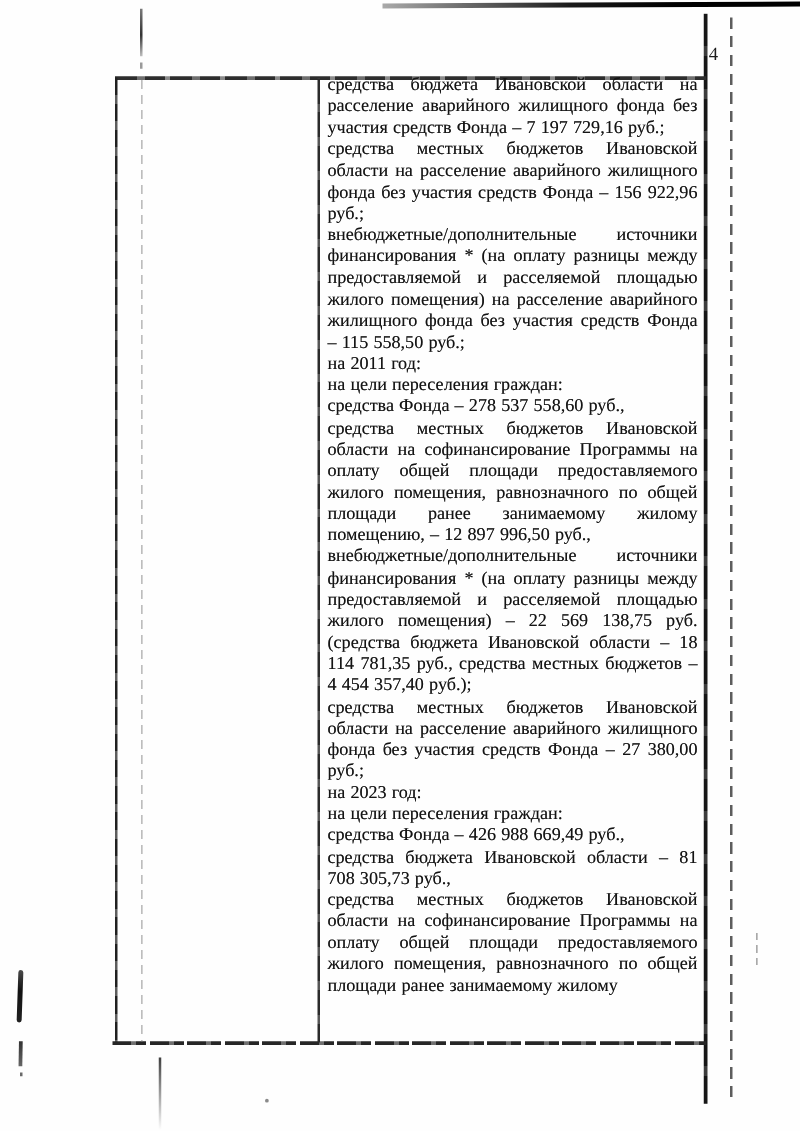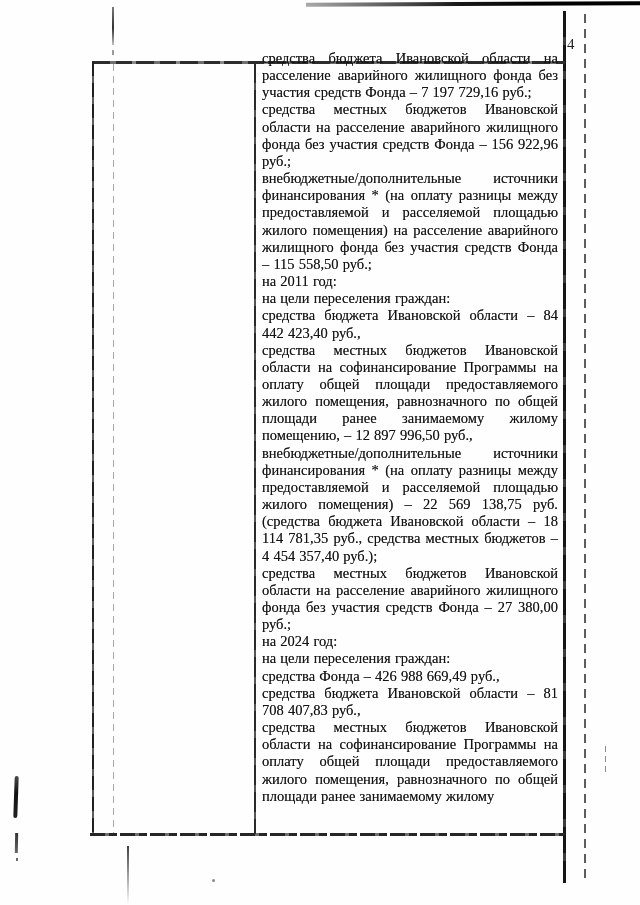--- a/index.html
+++ b/index.html
@@ -74,21 +74,21 @@
   .table-col-divider{
     position:absolute;left:254px;top:63px;width:2px;height:771px;
     background:repeating-linear-gradient(180deg,#2a2a2a 0 20px,#555 20px 27px);
   }
   .left-cell-fold-line{
     position:absolute;left:113px;top:64px;width:1px;height:769px;
     background:repeating-linear-gradient(180deg,#a8a8a8 0 7px,rgba(0,0,0,0) 7px 12px);
   }
   
   .text-cell{
-    position:absolute;left:256px;top:48px;width:307px;height:770px;
+    position:absolute;left:256px;top:58px;width:307px;height:770px;
     box-sizing:border-box;
     padding:2px 5px 0 6px;
     overflow:hidden;
     font-size:14.5px;
     line-height:17.16px;
     color:#141414;
     text-align:justify;
     text-shadow:0 0 0.4px rgba(0,0,0,.55);
   }
   .para{margin:0;word-spacing:0.5px;}
@@ -119,24 +119,24 @@
   <div class="left-cell-fold-line"></div>
 
   <div style="position:absolute;left:95px;top:63px;width:158px;height:770px;"></div>
 
   <div class="text-cell">
       <div class="para">средства бюджета Ивановской области на расселение аварийного жилищного фонда без участия средств Фонда – 7 197 729,16 руб.;</div>
       <div class="para">средства местных бюджетов Ивановской области на расселение аварийного жилищного фонда без участия средств Фонда – 156 922,96 руб.;</div>
       <div class="para">внебюджетные/дополнительные источники финансирования * (на оплату разницы между предоставляемой и расселяемой площадью жилого помещения) на расселение аварийного жилищного фонда без участия средств Фонда – 115 558,50 руб.;</div>
       <div class="para">на 2011 год:</div>
       <div class="para">на цели переселения граждан:</div>
-      <div class="para">средства бюджета Ивановской области – 84 442 423,40 руб.,</div>
+      <div class="para">средства Фонда – 278 537 558,60 руб.,</div>
       <div class="para">средства местных бюджетов Ивановской области на софинансирование Программы на оплату общей площади предоставляемого жилого помещения, равнозначного по общей площади ранее занимаемому жилому помещению, – 12 897 996,50 руб.,</div>
       <div class="para">внебюджетные/дополнительные источники финансирования * (на оплату разницы между предоставляемой и расселяемой площадью жилого помещения) – 22 569 138,75 руб. (средства бюджета Ивановской области – 18 114 781,35 руб., средства местных бюджетов – 4 454 357,40 руб.);</div>
       <div class="para">средства местных бюджетов Ивановской области на расселение аварийного жилищного фонда без участия средств Фонда – 27 380,00 руб.;</div>
-      <div class="para">на 2024 год:</div>
+      <div class="para">на 2023 год:</div>
       <div class="para">на цели переселения граждан:</div>
       <div class="para">средства Фонда – 426 988 669,49 руб.,</div>
-      <div class="para">средства бюджета Ивановской области – 81 708 407,83 руб.,</div>
+      <div class="para">средства бюджета Ивановской области – 81 708 305,73 руб.,</div>
       <div class="para">средства местных бюджетов Ивановской области на софинансирование Программы на оплату общей площади предоставляемого жилого помещения, равнозначного по общей площади ранее занимаемому жилому</div>
     </div>
 
 </div>
 
 </body></html>

